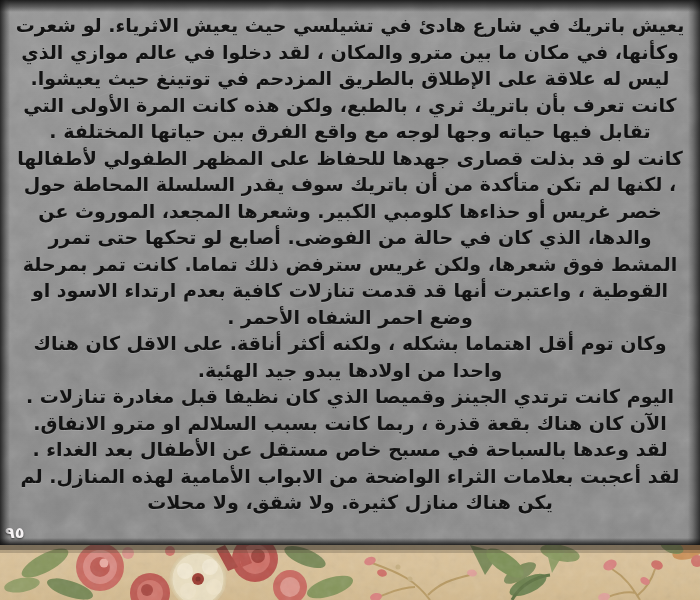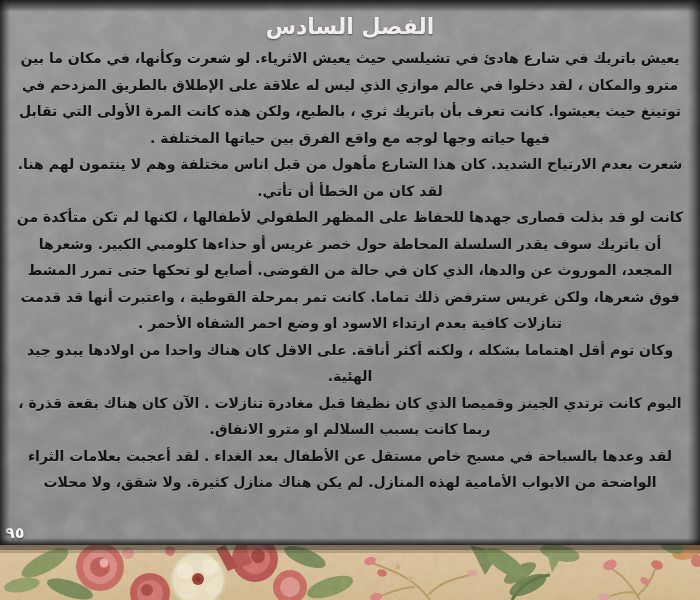--- a/index.html
+++ b/index.html
@@ -52,21 +52,21 @@
   .chapter-title {
     margin: 2px 0 6px 0;
     font-size: 22px;
     font-weight: bold;
     color: #f2eef0;
     letter-spacing: 0;
     text-shadow: 0 1px 2px rgba(0,0,0,.5);
   }
   .body-text p {
     margin: 0;
-    font-size: 14px;
+    font-size: 19px;
     font-weight: bold;
     line-height: 26.5px;
     color: #131313;
     text-shadow: 0 1px 0 rgba(255,255,255,.14);
   }
   .page-number {
     position: absolute;
     left: 5px; top: 523px;
     font-size: 16px;
     font-weight: bold;
@@ -94,24 +94,22 @@
         <feColorMatrix type="saturate" values="0"></feColorMatrix>
       </filter>
       <rect width="700" height="545" filter="url(#rockNoise)" opacity="0.65"></rect>
 
       <path d="M40,120 L190,60 L330,90 L520,40 L690,70" stroke="#cfcfcf" stroke-width="1" fill="none" opacity="0.18"></path>
       <path d="M20,300 L160,260 L300,310 L470,270 L700,320" stroke="#c8c8c8" stroke-width="1" fill="none" opacity="0.14"></path>
       <path d="M100,460 L260,430 L430,470 L600,440" stroke="#c8c8c8" stroke-width="1" fill="none" opacity="0.12"></path>
     </svg>
 
     <div class="content">
-      <h1 class="chapter-title">الفصل السادس</h1>
       <div class="body-text">
         <p>يعيش باتريك في شارع هادئ في تشيلسي حيث يعيش الاثرياء. لو شعرت وكأنها، في مكان ما بين مترو والمكان ، لقد دخلوا في عالم موازي الذي ليس له علاقة على الإطلاق بالطريق المزدحم في توتينغ حيث يعيشوا. كانت تعرف بأن باتريك ثري ، بالطبع، ولكن هذه كانت المرة الأولى التي تقابل فيها حياته وجها لوجه مع واقع الفرق بين حياتها المختلفة .</p>
-        <p>شعرت بعدم الارتياح الشديد. كان هذا الشارع مأهول من قبل اناس مختلفة وهم لا ينتمون لهم هنا. لقد كان من الخطأ أن تأتي.</p>
         <p>كانت لو قد بذلت قصارى جهدها للحفاظ على المظهر الطفولي لأطفالها ، لكنها لم تكن متأكدة من أن باتريك سوف يقدر السلسلة المحاطة حول خصر غريس أو حذاءها كلومبي الكبير. وشعرها المجعد، الموروث عن والدها، الذي كان في حالة من الفوضى. أصابع لو تحكها حتى تمرر المشط فوق شعرها، ولكن غريس سترفض ذلك تماما. كانت تمر بمرحلة القوطية ، واعتبرت أنها قد قدمت تنازلات كافية بعدم ارتداء الاسود او وضع احمر الشفاه الأحمر .</p>
         <p>وكان توم أقل اهتماما بشكله ، ولكنه أكثر أناقة. على الاقل كان هناك واحدا من اولادها يبدو جيد الهئية.</p>
         <p>اليوم كانت ترتدي الجينز وقميصا الذي كان نظيفا قبل مغادرة تنازلات . الآن كان هناك بقعة قذرة ، ربما كانت بسبب السلالم او مترو الانفاق.</p>
         <p>لقد وعدها بالسباحة في مسبح خاص مستقل عن الأطفال بعد الغداء . لقد أعجبت بعلامات الثراء الواضحة من الابواب الأمامية لهذه المنازل. لم يكن هناك منازل كثيرة. ولا شقق، ولا محلات</p>
       </div>
     </div>
 
     <div class="page-number">٩٥</div>
   </div>
 

